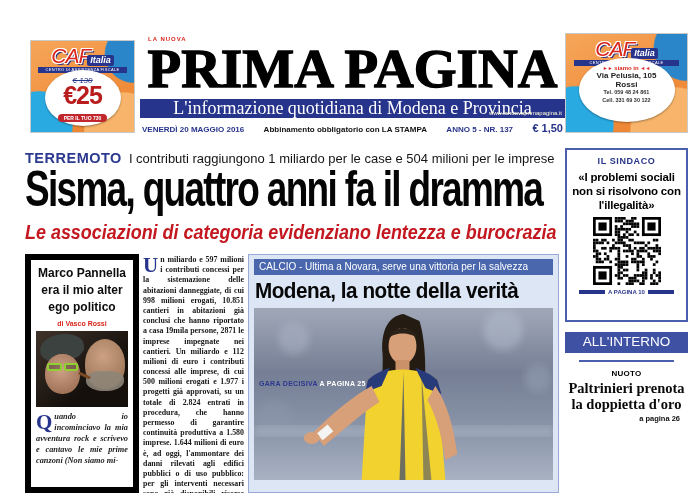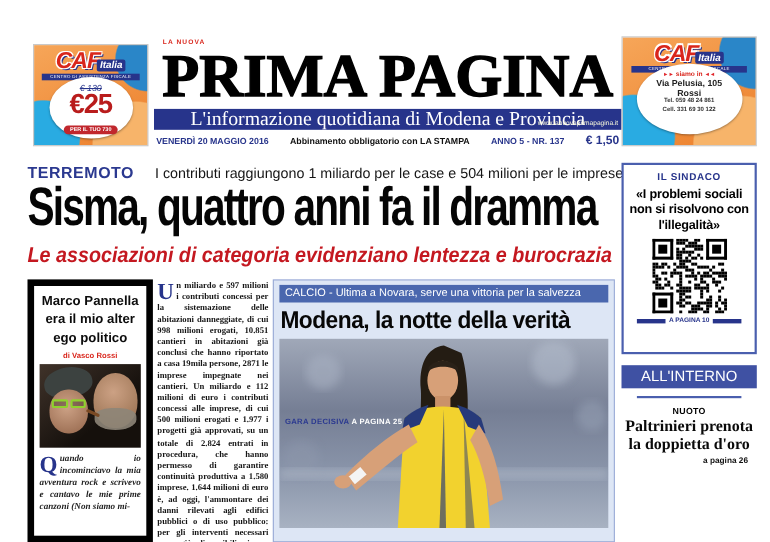--- a/index.html
+++ b/index.html
@@ -10,21 +10,21 @@
   
   .ad{box-sizing:border-box;border:1px solid #c9c9c9;overflow:hidden;
       background:
         radial-gradient(circle at 8% 92%, #29abe2 0 26%, rgba(0,0,0,0) 27%),
         radial-gradient(circle at 100% 14%, #2a86c8 0 22%, rgba(0,0,0,0) 23%),
         radial-gradient(circle at 90% 100%, #f7b46a 0 30%, rgba(0,0,0,0) 31%),
         linear-gradient(155deg,#f6a659,#ec7f2b);}
   .ad-left{left:30px;top:40px;width:105px;height:93px;}
   .ad-right{left:565px;top:33px;width:123px;height:100px;}
   .caf-logo{text-align:center;margin-top:4px;line-height:1;}
-  .caf-main{font-weight:bold;font-style:italic;font-size:21px;color:#d9261c;letter-spacing:-1px;
+  .caf-main{font-weight:normal;font-style:italic;font-size:21px;color:#d9261c;letter-spacing:-1px;
             text-shadow:-1px -1px 0 #fff,1px -1px 0 #fff,-1px 1px 0 #fff,1px 1px 0 #fff,2px 2px 0 #27348b;}
   .caf-suffix{font-weight:bold;font-style:italic;font-size:9px;color:#fff;background:#27348b;
               padding:0 3px 1px;border-radius:2px;margin-left:-3px;}
   .caf-sub{display:block;text-align:center;font-size:4px;color:#fff;background:#27348b;
            width:86%;margin:1px auto 0;padding:1px 0;letter-spacing:.3px;}
   .oval{position:absolute;left:50%;transform:translateX(-50%);background:#fff;border-radius:50%;
         text-align:center;box-shadow:0 1px 2px rgba(0,0,0,.35);}
   .oval-left{bottom:6px;width:76px;height:56px;}
   .old-price{font-size:8px;font-weight:normal;color:#27348b;text-decoration:line-through;padding-top:6px;
              font-style:italic;}
@@ -45,21 +45,21 @@
   .mh-bar{position:relative;background:#27348b;color:#fff;height:19px;margin-top:3px;}
   .mh-tagline{font-family:"Liberation Serif",serif;font-weight:normal;font-size:18px;line-height:19px;
               text-align:center;display:block;}
   .mh-site{position:absolute;right:3px;bottom:2px;font-size:6px;color:#ffd;}
   .dateline{display:flex;justify-content:space-between;align-items:baseline;padding:4px 2px 2px;}
   .dl-date,.dl-issue{color:#27348b;font-weight:bold;font-size:8px;}
   .dl-abb{color:#111;font-weight:bold;font-size:8px;}
   .dl-price{color:#27348b;font-weight:bold;font-size:11px;}
 
   
-  .strip{left:25px;top:150px;width:535px;display:flex;align-items:baseline;gap:19px;white-space:nowrap;}
+  .strip{left:25px;top:150px;width:535px;display:flex;align-items:baseline;gap:7px;white-space:nowrap;}
   .strip-kicker{color:#2b3990;font-weight:bold;font-size:14.5px;letter-spacing:.5px;}
   .strip-text{color:#151515;font-size:13px;}
   .headline{left:25px;top:164px;width:535px;}
   .headline span{display:inline-block;font-weight:bold;font-size:44px;color:#050505;
                  letter-spacing:-2px;white-space:nowrap;transform:scaleX(.84) scaleY(1.12);
                  transform-origin:left center;}
   .subheadline{left:25px;top:221px;width:535px;}
   .subheadline span{display:inline-block;color:#c41820;font-style:italic;font-weight:bold;
                     font-size:19.5px;white-space:nowrap;transform:scaleX(.92);transform-origin:left center;}
 

